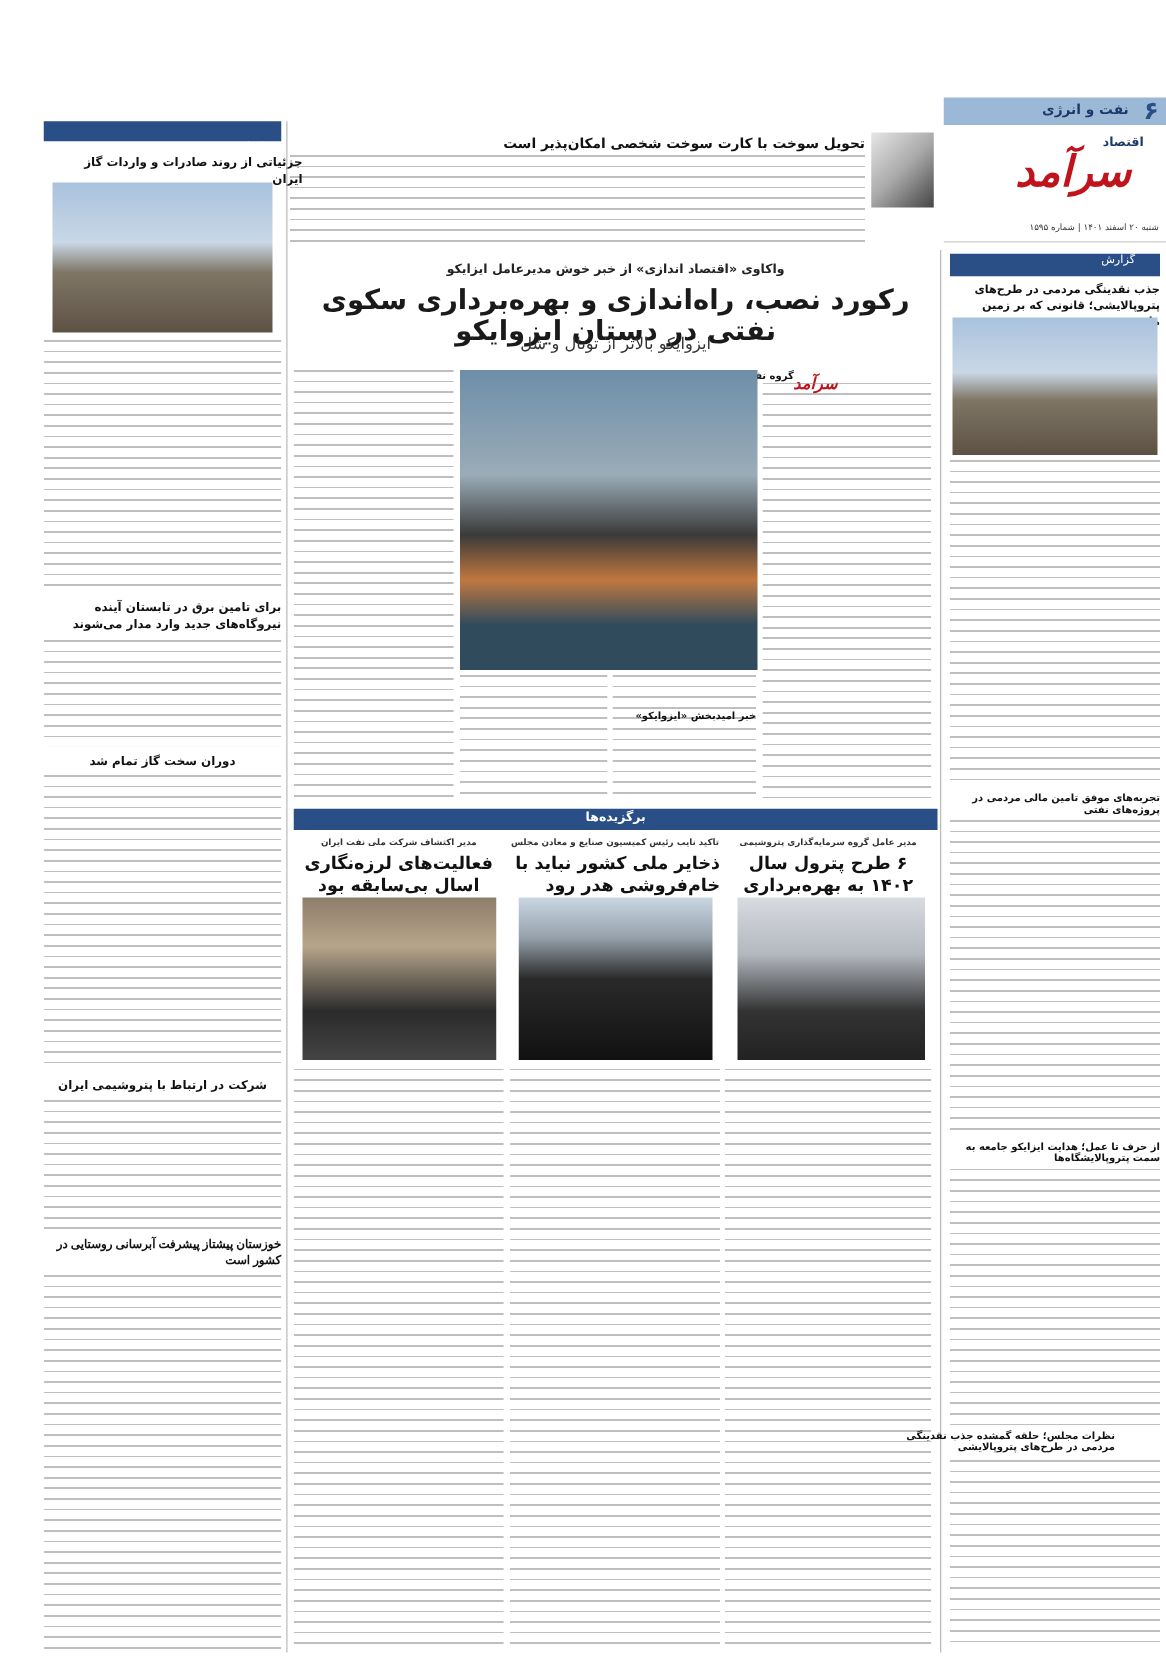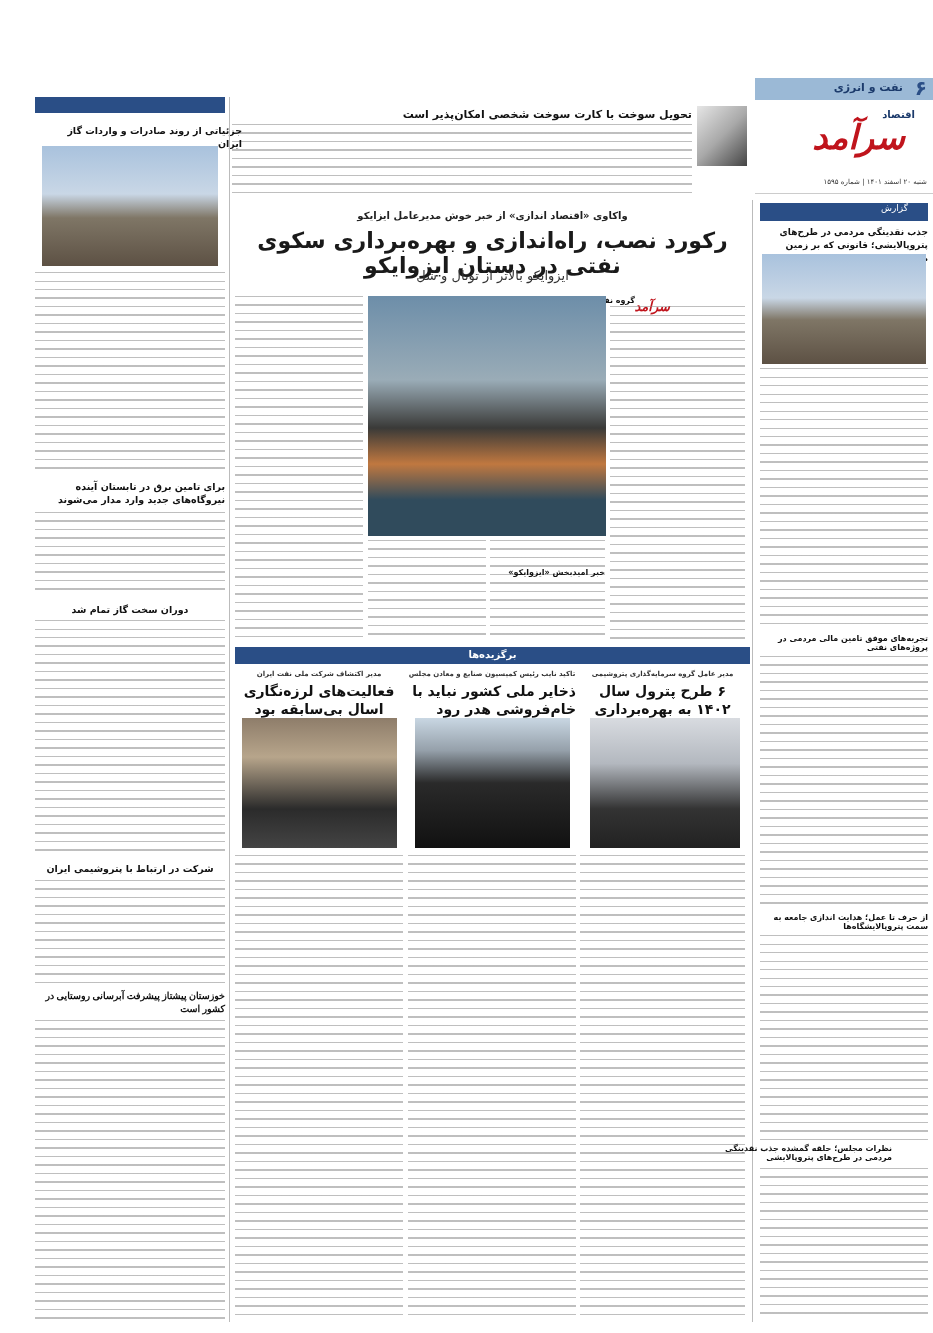--- a/index.html
+++ b/index.html
@@ -125,20 +125,20 @@
 <div class="abs report-bar">گزارش</div>
 <div class="abs h-side" style="top:226px;left:760px;width:168px;font-size:9px;">جذب نقدینگی مردمی در طرح‌های پتروپالایشی؛ قانونی که بر زمین مانده</div>
 <div class="abs img" style="top:254px;left:762px;width:164px;height:110px;"></div>
 <div class="abs col" style="top:368px;left:760px;width:168px;height:262px;">
     <div class="textlines"></div>
   </div>
 <div class="abs subhead" style="top:634px;left:760px;width:168px;">تجربه‌های موفق تامین مالی مردمی در پروژه‌های نفتی</div>
 <div class="abs col" style="top:656px;left:760px;width:168px;height:255px;">
     <div class="textlines"></div>
   </div>
-<div class="abs subhead" style="top:913px;left:760px;width:168px;">از حرف تا عمل؛ هدایت اندازی جامعه به سمت پتروپالایشگاه‌ها</div>
+<div class="abs subhead" style="top:913px;left:760px;width:168px;">از حرف تا عمل؛ هدایت ایزایکو جامعه به سمت پتروپالایشگاه‌ها</div>
 <div class="abs col" style="top:935px;left:760px;width:168px;height:205px;">
     <div class="textlines"></div>
   </div>
 <div class="abs subhead" style="top:1144px;left:724px;width:168px;">نظرات مجلس؛ حلقه گمشده جذب نقدینگی مردمی در طرح‌های پتروپالایشی</div>
 <div class="abs col" style="top:1168px;left:760px;width:168px;height:152px;">
     <div class="textlines"></div>
   </div>
 
 </body></html>

